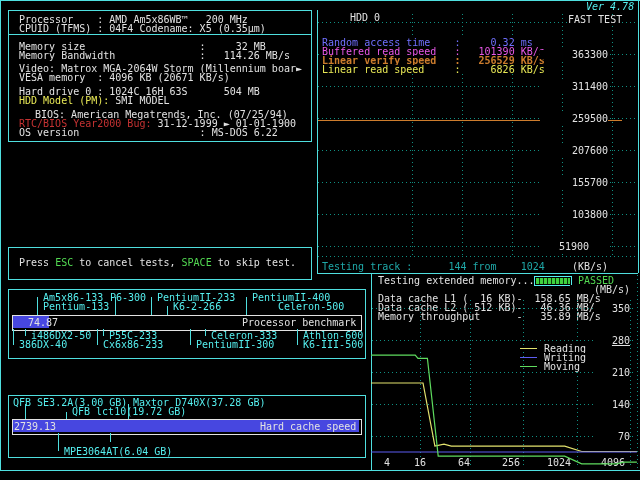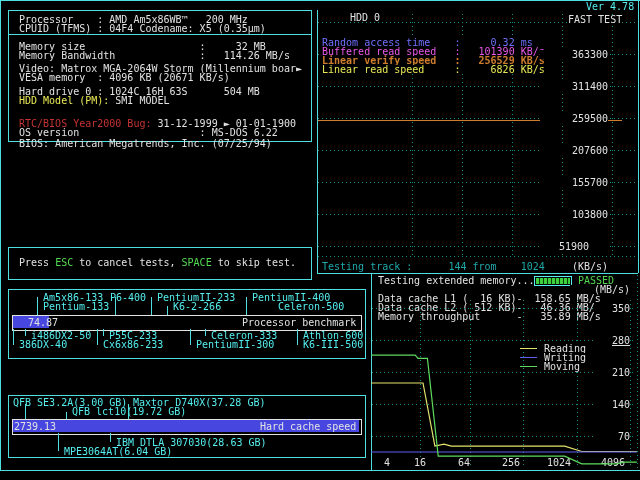--- a/index.html
+++ b/index.html
@@ -20,37 +20,37 @@
 </style>
 </head>
 <body>
 
 <div id="screen">
 
   <div class="hl" style="left:0;top:0;width:640px;"></div>
   <div class="vl" style="left:0;top:0;height:471px;"></div>
   <div class="vl" style="left:638px;top:0;height:273px;"></div>
   <div class="hl" style="left:0;top:470px;width:640px;"></div>
-  <span class="t cy bg" style="left:586px;top:2px;">Ver 4.78</span>
+  <span class="t cy bg" style="left:586px;top:2px;font-style:italic;">Ver 4.78</span>
 
   <div class="vl" style="left:317px;top:10px;height:263px;"></div>
   <div class="hl" style="left:317px;top:273px;width:321px;"></div>
   <div class="vl" style="left:371px;top:273px;height:197px;"></div>
 
   <div class="box" style="left:8px;top:10px;width:302px;height:130px;"></div>
   <div class="hl" style="left:8px;top:34px;width:303px;"></div>
   <span class="t" style="left:19px;top:15px;">Processor    : AMD Am5x86WB™   200 MHz</span>
   <span class="t" style="left:19px;top:24px;">CPUID (TFMS) : 04F4 Codename: X5 (0.35µm)</span>
   <span class="t" style="left:19px;top:42px;">Memory size                   :     32 MB</span>
   <span class="t" style="left:19px;top:51px;">Memory Bandwidth              :   114.26 MB/s</span>
   <span class="t" style="left:19px;top:64px;">Video: Matrox MGA-2064W Storm (Millennium boar►</span>
   <span class="t" style="left:19px;top:73px;">VESA memory  : 4096 KB (20671 KB/s)</span>
   <span class="t" style="left:19px;top:87px;">Hard drive 0 : 1024C 16H 63S      504 MB</span>
   <span class="t" style="left:19px;top:96px;"><span class="yl">HDD Model (PM):</span><span> SMI MODEL</span></span>
-  <span class="t" style="left:19px;top:110px;margin-top:29px;">BIOS: American Megatrends, Inc. (07/25/94)</span>
+  <span class="t" style="left:35px;top:110px;">BIOS: American Megatrends, Inc. (07/25/94)</span>
   <span class="t" style="left:19px;top:119px;"><span class="rd">RTC/BIOS Year2000 Bug:</span><span> 31-12-1999 ► 01-01-1900</span></span>
   <span class="t" style="left:19px;top:128px;">OS version                    : MS-DOS 6.22</span>
 
   <div class="box" style="left:8px;top:247px;width:302px;height:31px;"></div>
   <span class="t" style="left:19px;top:258px;"><span>Press </span><span class="gr">ESC</span><span> to cancel tests, </span><span class="gr">SPACE</span><span> to skip test.</span></span>
 
   <div class="vg" style="left:412px;top:14px;height:242px;"></div>
   <div class="vg" style="left:462px;top:14px;height:242px;"></div>
   <div class="vg" style="left:512px;top:14px;height:242px;"></div>
   <div class="vg" style="left:562px;top:14px;height:242px;"></div>
@@ -127,21 +127,21 @@
 
   <div class="sw" style="left: 520px; top: 348px; background: rgb(227, 227, 110);" id="sw-reading"></div>
   <div class="sw" style="left: 520px; top: 357px; background: rgb(93, 93, 242);" id="sw-writing"></div>
   <div class="sw" style="left: 520px; top: 366px; background: rgb(95, 220, 95);" id="sw-moving"></div>
   <span class="t bg" style="left:544px;top:344px;">Reading</span>
   <span class="t bg" style="left:544px;top:353px;">Writing</span>
   <span class="t bg" style="left:544px;top:362px;">Moving</span>
 
   <div class="box" style="left:8px;top:289px;width:356px;height:68px;"></div>
   <span class="t cy" style="left:43px;top:293px;">Am5x86-133</span>
-  <span class="t cy" style="left:110px;top:293px;">P6-400</span>
+  <span class="t cy" style="left:110px;top:293px;">P6-300</span>
   <span class="t cy" style="left:157px;top:293px;">PentiumII-233</span>
   <span class="t cy" style="left:252px;top:293px;">PentiumII-400</span>
   <span class="t cy" style="left:43px;top:302px;">Pentium-133</span>
   <span class="t cy" style="left:173px;top:302px;">K6-2-266</span>
   <span class="t cy" style="left:278px;top:302px;">Celeron-500</span>
   <div class="vl" style="left:37px;top:297px;height:18px;"></div>
   <div class="vl" style="left:115px;top:297px;height:18px;"></div>
   <div class="vl" style="left:151px;top:297px;height:18px;"></div>
   <div class="vl" style="left:167px;top:306px;height:9px;"></div>
   <div class="vl" style="left:246px;top:297px;height:18px;"></div>
@@ -173,16 +173,15 @@
   <div class="vl" style="left:25px;top:404px;height:15px;"></div>
   <div class="vl" style="left:128px;top:404px;height:15px;"></div>
   <div class="vl" style="left:66px;top:412px;height:7px;"></div>
   <div class="scorebar" style="left:12px;top:419px;width:348px;height:14px;">
       <div class="bluefill" style="left:0;top:0;width:346px;height:12px;"></div>
     </div>
   <span class="t" style="left:14px;top:422px;">2739.13</span>
   <span class="t" style="left:260px;top:422px;">Hard cache speed</span>
   <div class="vl" style="left:110px;top:433px;height:9px;"></div>
   <div class="vl" style="left:58px;top:433px;height:18px;"></div>
-  <span class="t cy" style="left:116px;top:438px;">IBM DTLA 307030(28.63 GB)</span>
   <span class="t cy" style="left:64px;top:447px;">MPE3064AT(6.04 GB)</span>
 
 </div>
 
 </body></html>

